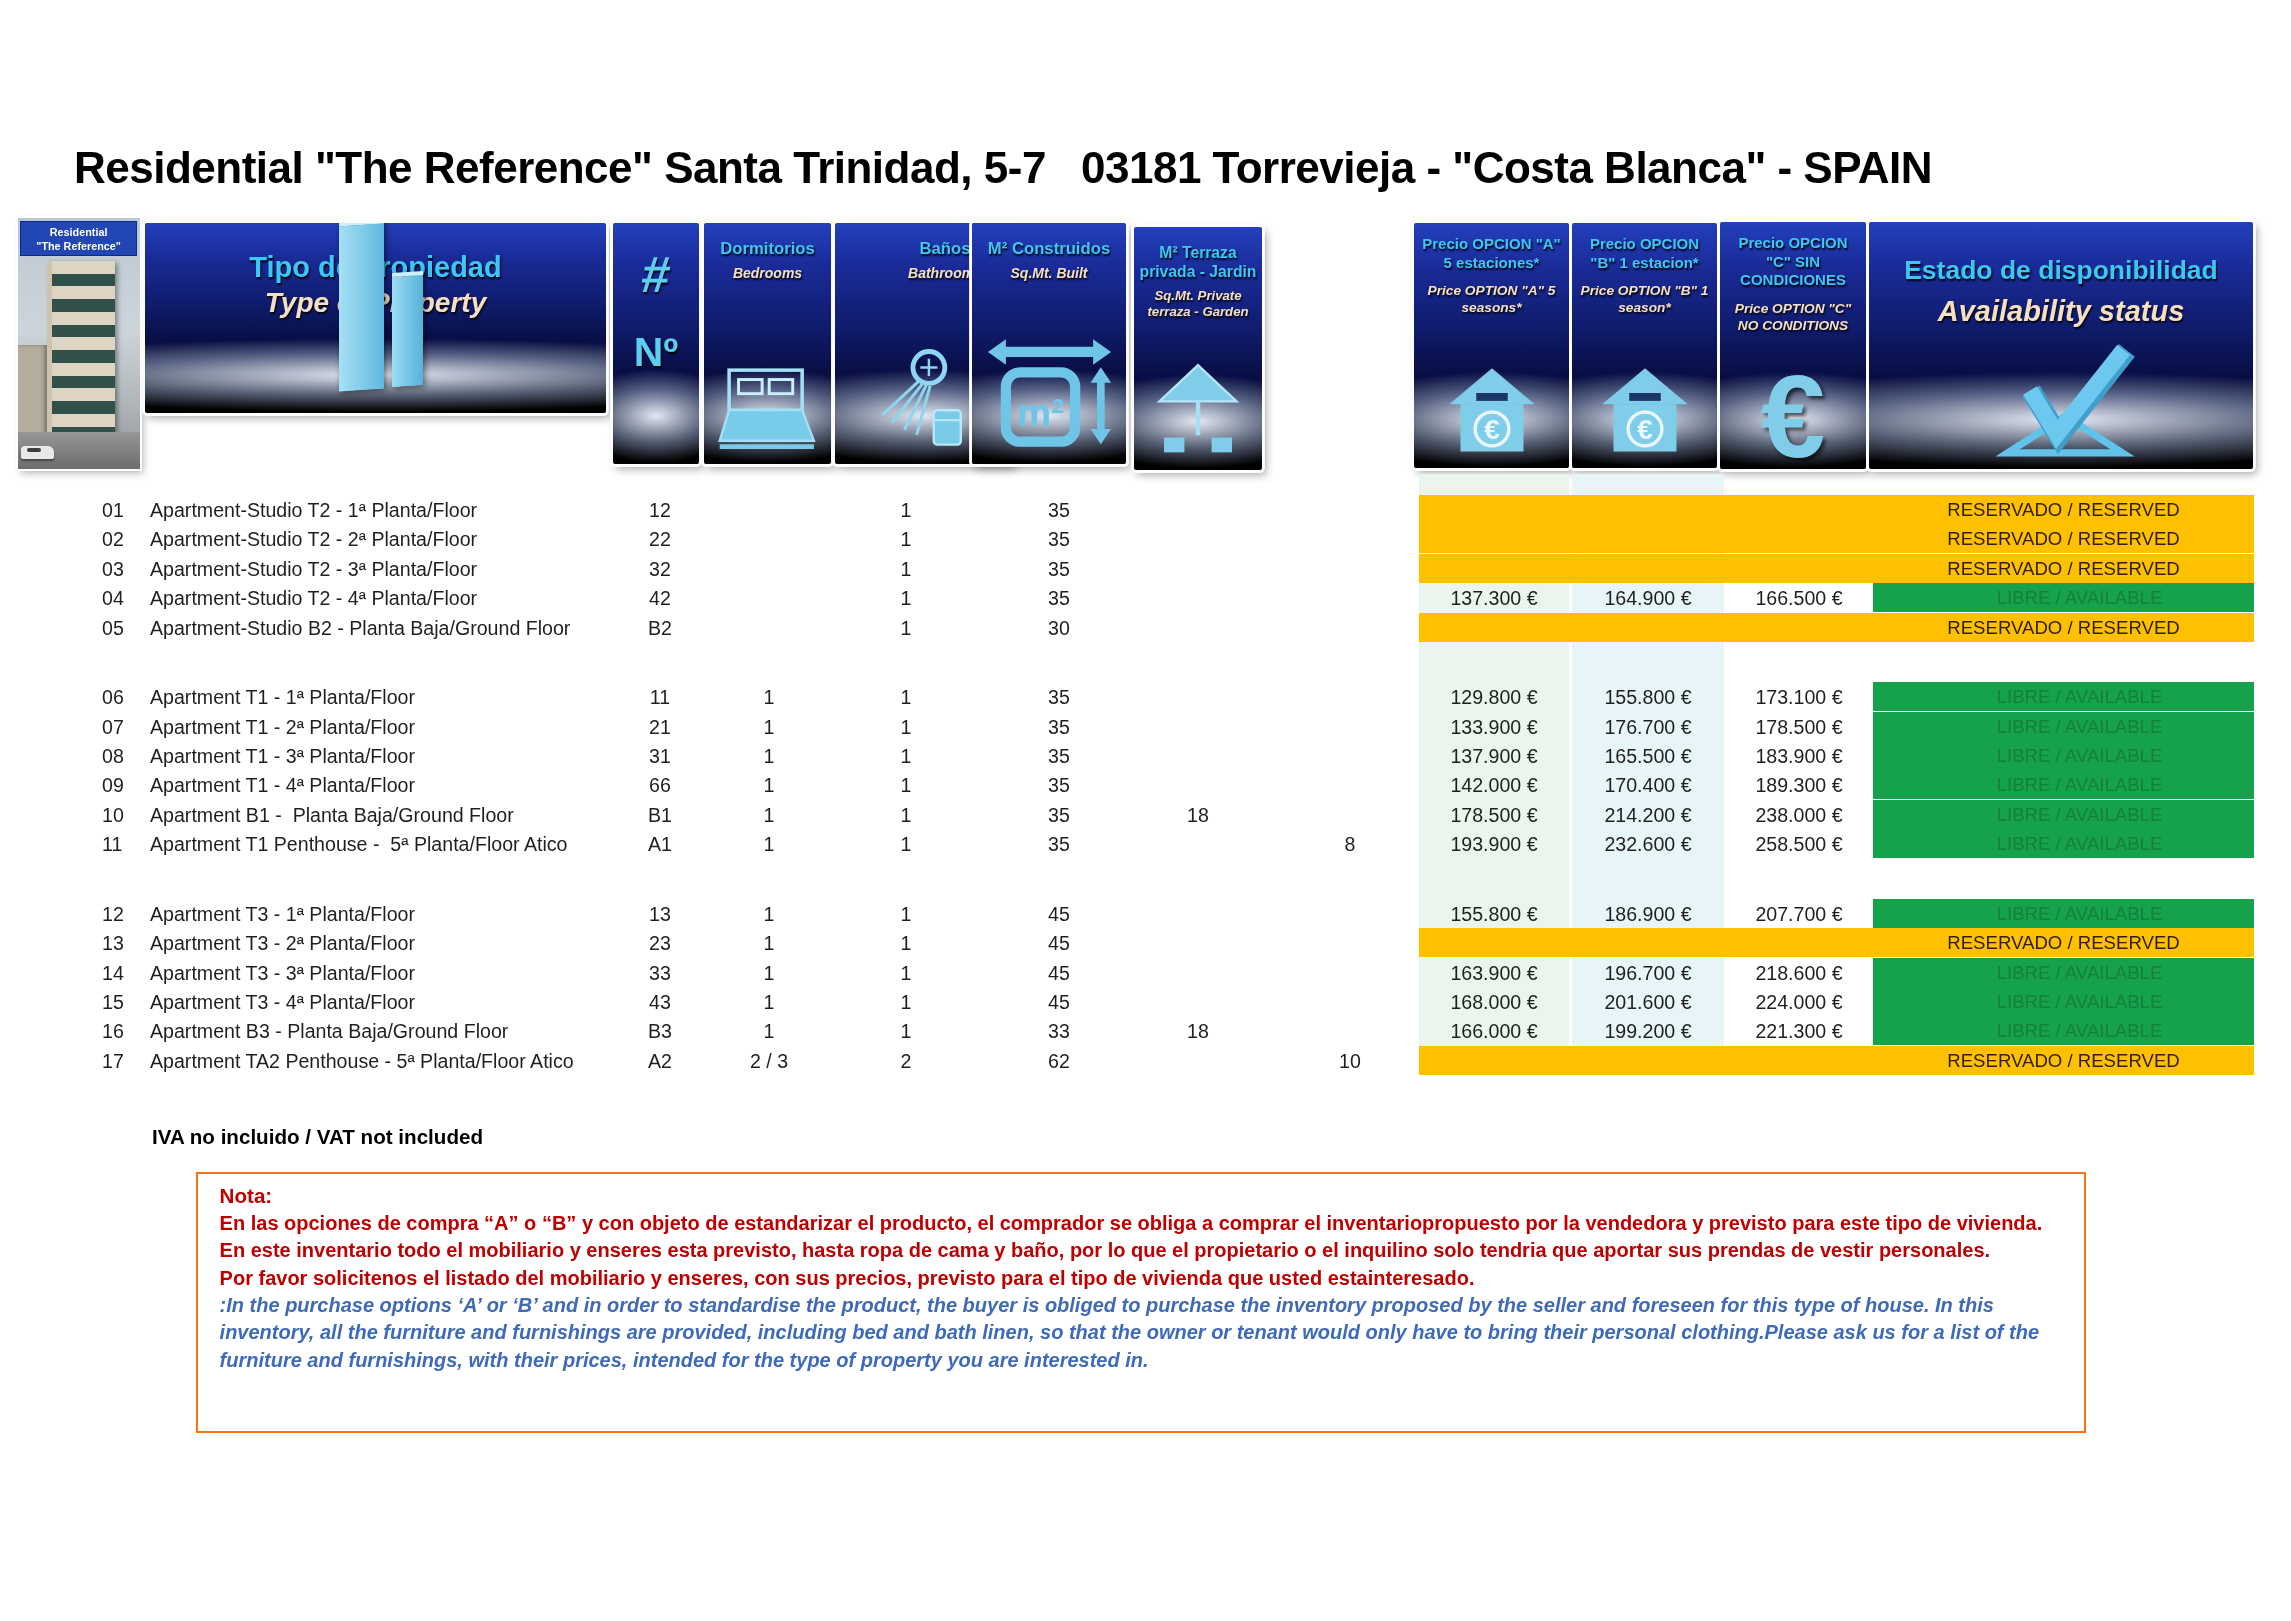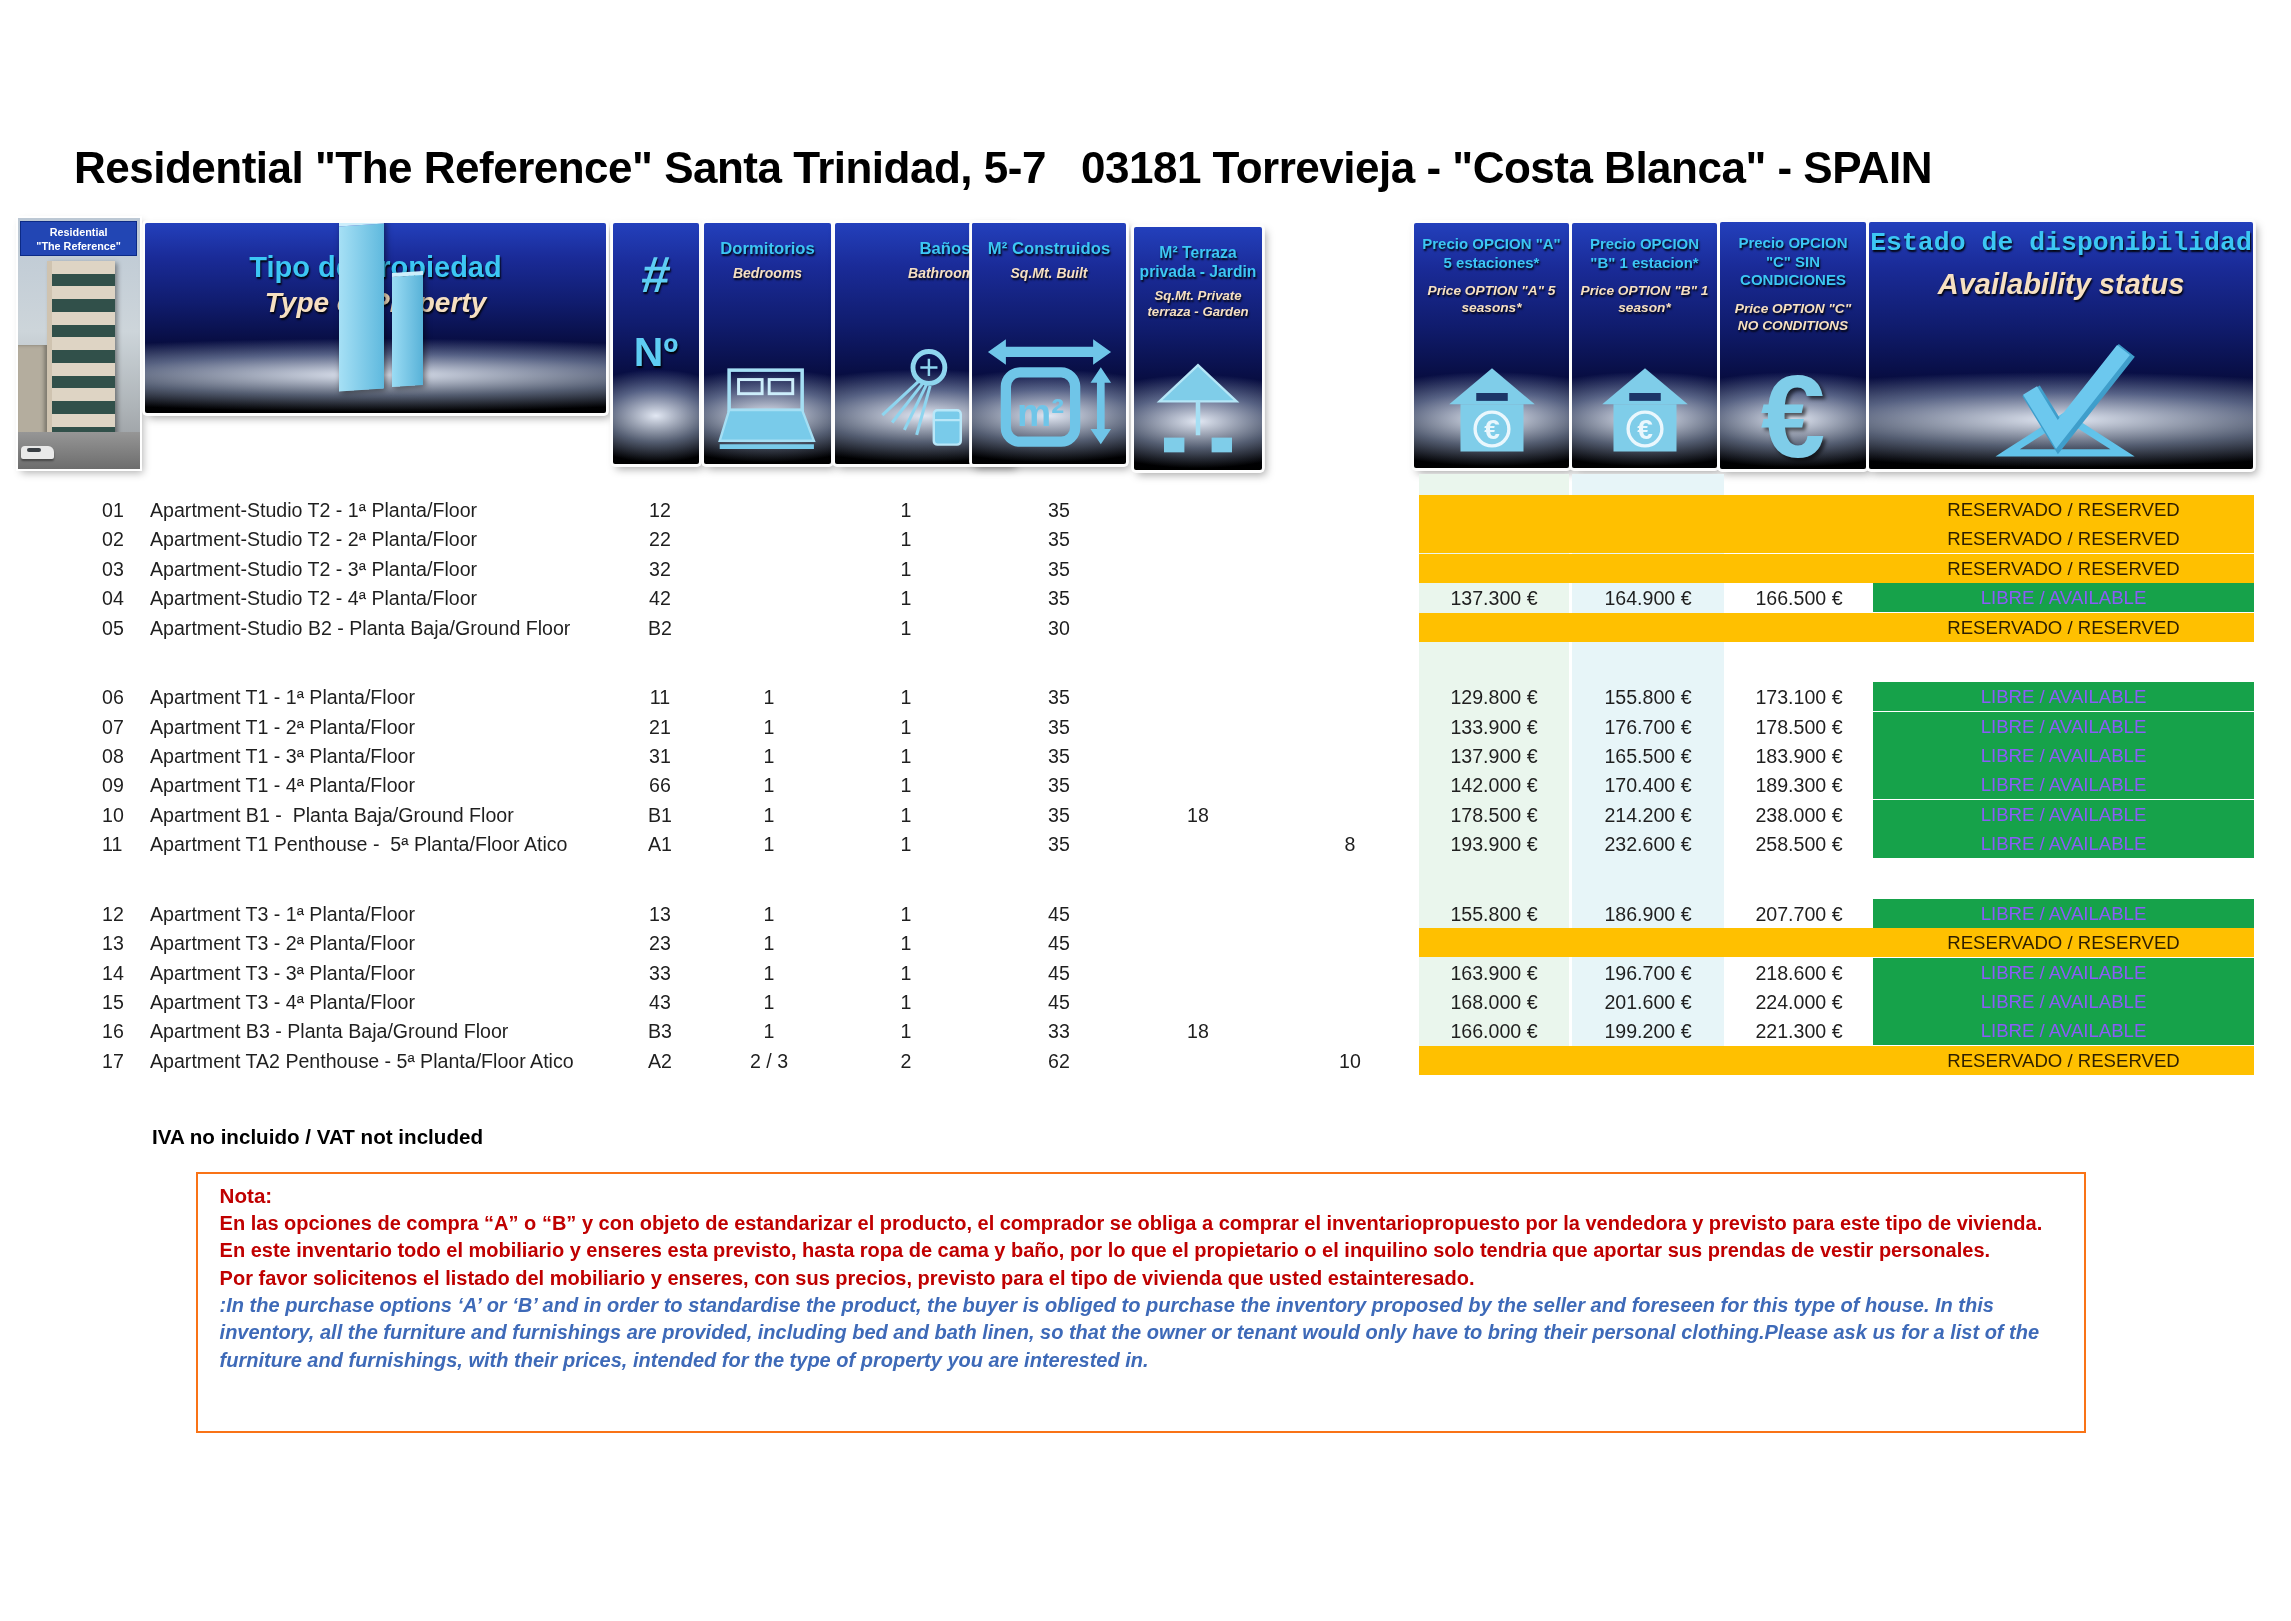--- a/index.html
+++ b/index.html
@@ -35,21 +35,21 @@
   .t-type .es{margin-top:25.5px;font-size:29px;}
   .t-type .en{font-size:28px;}
   .t-no .hash{position:absolute;top:21.6px;left:0;width:100%;text-align:center;color:#5ecdf4;
               font-size:51px;font-weight:bold;text-shadow:1px 2px 2px #000;transform:skewX(-6deg);}
   .t-no .nolabel{position:absolute;top:106px;left:0;width:100%;text-align:center;color:#5ecdf4;
               font-size:41px;font-weight:bold;text-shadow:1px 2px 2px #000;}
   .small-tile-es{margin-top:15.7px;font-size:16.7px;padding:0 3.9px;}
   .small-tile-en{margin-top:5.9px;font-size:14px;padding:0 3.9px;}
   .price-tile-es{margin-top:11.8px;font-size:15px;padding:0 5.9px;}
   .price-tile-en{margin-top:9.8px;font-size:13.7px;padding:0 7.8px;}
-  .t-avail .es{margin-top:5px;font-size:26.5px;font-family:Liberation Mono, monospace;}
+  .t-avail .es{margin-top:32px;font-size:26.5px;}
   .t-avail .en{margin-top:5.9px;font-size:29px;}
 
   .icon-wrap{position:absolute;left:0;bottom:7.8px;width:100%;text-align:center;}
   .euro-big{position:absolute;left:0;bottom:-5.9px;width:100%;text-align:center;color:#7fcde9;
             font-size:116px;font-weight:bold;line-height:1;text-shadow:2.9px 2.9px 3.9px rgba(0,0,0,0.6);}
   
   .buildings{position:absolute;left:0;bottom:0;width:100%;height:186px;}
   .tw1{position:absolute;left:194px;bottom:23.5px;width:45px;height:165px;
        background:linear-gradient(90deg,#a6e0f5,#5fb9de);transform:skewY(-4deg);
        border-top:5.9px solid #cdeefb;box-shadow:2px 2px 5.9px rgba(0,0,0,0.5);}
@@ -91,21 +91,21 @@
   .c-bed {left:720px;width:98px;text-align:center;}
   .c-bath{left:857px;width:98px;text-align:center;}
   .c-sqm {left:1010px;width:98px;text-align:center;}
   .c-terr{left:1149px;width:98px;text-align:center;}
   .c-sol {left:1301px;width:98px;text-align:center;}
   .c-pa  {left:1419px;width:150px;text-align:center;}
   .c-pb  {left:1572px;width:152px;text-align:center;}
   .c-pc  {left:1727px;width:144px;text-align:center;}
   .c-avail{left:1873px;width:381px;text-align:center;font-weight:normal;font-size:18.6px;}
   .st-res{color:#2E1F00;}
-  .st-av{color:#8b5cf6;}
+  .st-av{color:#15803d;padding-left:16px;}
 
   
   .vat{position:absolute;left:152px;top:1125px;font-weight:bold;font-size:20.6px;color:#000;}
   .note-box{position:absolute;left:196px;top:1172px;width:1890px;height:261px;
             border:2px solid #f97316;background:#fff;box-sizing:border-box;
             padding:9.8px 23.5px 0 21.6px;}
   .nota-title{margin:0 0 2px 0;color:#C00000;font-weight:bold;font-size:20.6px;}
   .nota-es{margin:0;color:#C00000;font-weight:bold;font-size:20px;line-height:27.4px;width:1843px;}
   .note-en-title{margin:13.7px 0 2px 0;color:#3E6AB8;font-weight:bold;font-style:italic;font-size:20.6px;}
   .note-en{margin:0;color:#3E6AB8;font-weight:bold;font-style:italic;font-size:20px;line-height:27.4px;width:1843px;}

